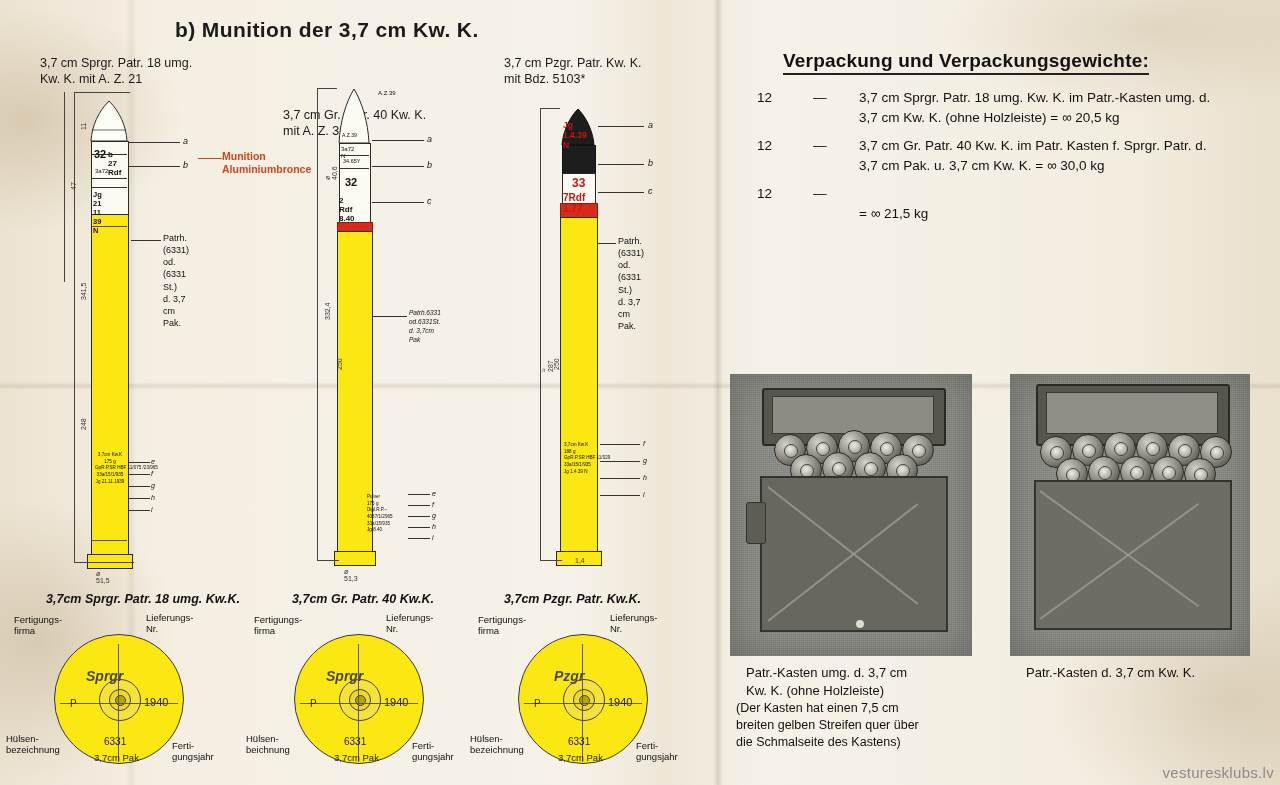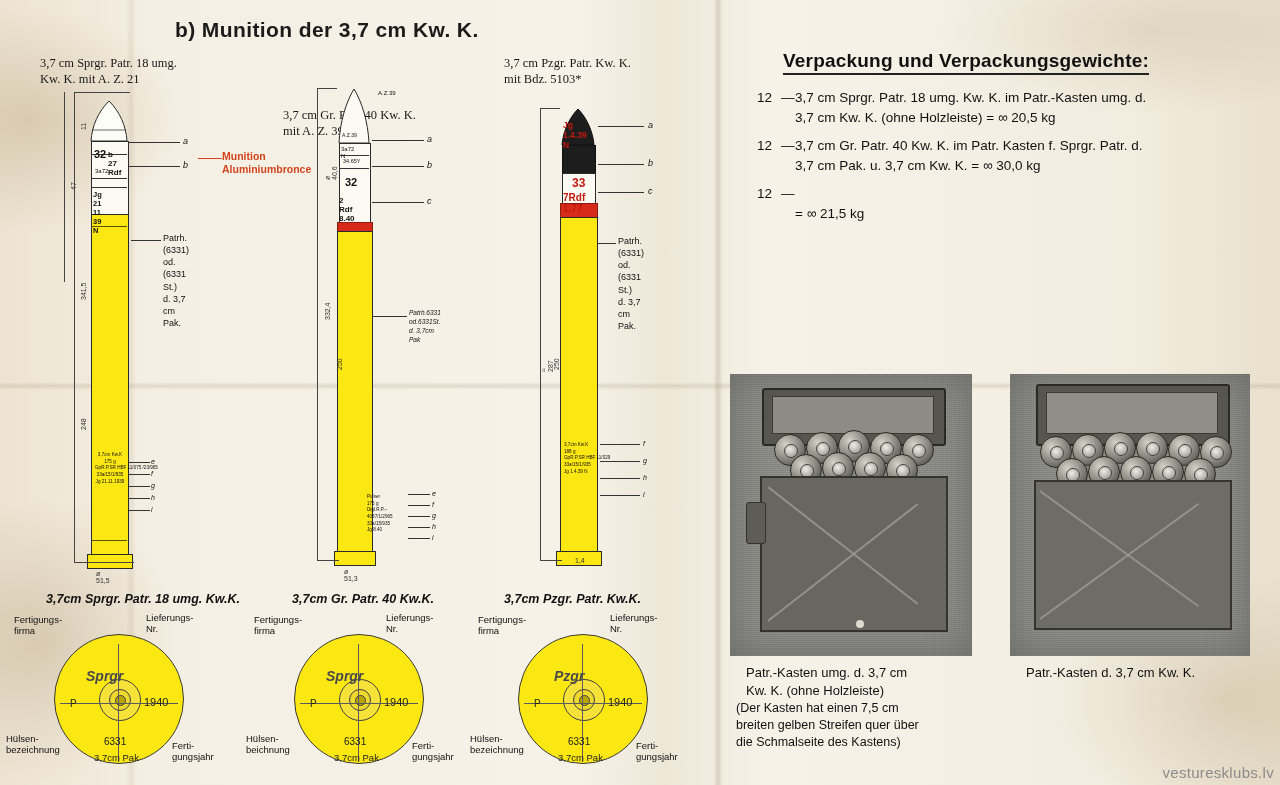--- a/index.html
+++ b/index.html
@@ -34,25 +34,25 @@
   .h-main{
     position:absolute;left:175px;top:18px;
     font-size:21px;font-weight:bold;color:#1b1b1b;letter-spacing:.4px;
   }
   .h-right{
     position:absolute;left:783px;top:50px;
     font-size:19px;font-weight:bold;color:#111;letter-spacing:.2px;
     border-bottom:2px solid #222;padding-bottom:1px;
   }
 
-  .cap{position:absolute;font-size:12.5px;color:#1a1a1a;line-height:1.25;font-weight:500;font-family:Liberation Serif, serif;}
+  .cap{position:absolute;font-size:12.5px;color:#1a1a1a;line-height:1.25;font-weight:500;}
 
   
   .pk-list{position:absolute;left:757px;top:88px;width:500px;font-size:13.5px;color:#111;line-height:1.45;}
-  .pk-row{display:flex;margin-bottom:9px;}
+  .pk-row{display:flex;margin-bottom:9px;gap:32px;}
   .pk-num{width:24px;flex:none;}
   .pk-dash{width:14px;flex:none;}
   .pk-txt{flex:1;}
 
   
   .shell{position:absolute;}
   .body-yellow{position:absolute;background:#fbe712;border:1px solid #2a2a2a;}
 
   .dimline{position:absolute;background:#444;}
   .dimtxt{position:absolute;font-size:7px;color:#333;transform-origin:left top;}

